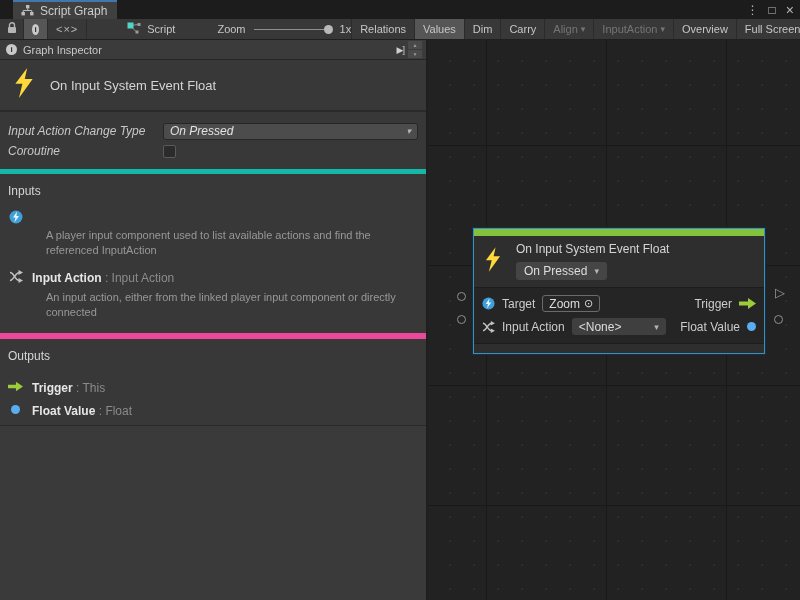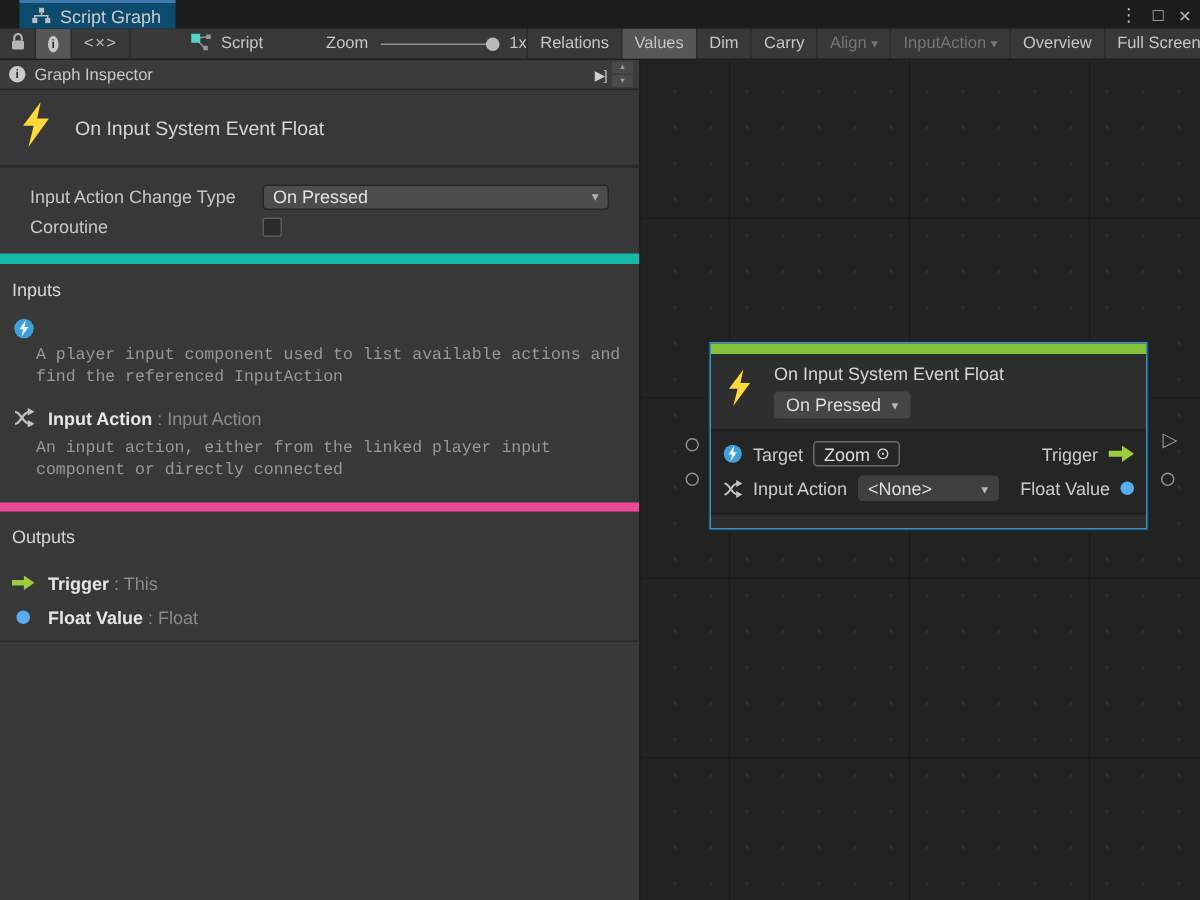--- a/index.html
+++ b/index.html
@@ -1,21 +1,21 @@
 <!DOCTYPE html>
 <html><head>
 <meta charset="utf-8">
 <style>
   * { box-sizing: border-box; margin: 0; padding: 0; }
   html, body { width: 800px; height: 600px; overflow: hidden; }
   body { font-family: "Liberation Sans", sans-serif; background: #383838; color: #c8c8c8; }
 
   
   .titlebar { height: 19px; background: #1c1c1c; display: flex; align-items: flex-end; position: relative; }
-  .tab { margin-left: 13px; height: 19px; background: #0c4a6e; border-top: 2px solid #4178ab;
+  .tab { margin-left: 13px; height: 19px; background: #404040; border-top: 2px solid #4178ab;
          display: flex; align-items: center; gap: 6px; padding: 0 10px 0 8px; color: #cccccc; font-size: 12px; }
   .win-controls { position: absolute; right: 6px; top: 0; height: 19px; display: flex; align-items: center; gap: 10px;
                   color: #b9b9b9; font-size: 12px; }
   .win-controls span { cursor: default; line-height: 1; }
 
   
   .toolbar { height: 21px; background: #383838; border-bottom: 1px solid #1f1f1f;
              display: flex; align-items: stretch; font-size: 11px; color: #c6c6c6; }
   .tb-btn { display: flex; align-items: center; padding: 0 8px; border-right: 1px solid #2b2b2b; white-space: nowrap; }
   .tb-btn.first { border-left: none; }
@@ -41,37 +41,37 @@
                  display: flex; align-items: center; gap: 6px; padding: 0 4px 0 6px; font-size: 11px; color: #c9c9c9; }
   .insp-header .right { margin-left: auto; display: flex; align-items: center; gap: 4px; }
   .dock-glyph { font-size: 9px; color: #cfcfcf; letter-spacing: -1px; }
   .mini-scroll { display: flex; flex-direction: column; gap: 1px; }
   .mini-scroll span { width: 14px; height: 8px; background: #4a4a4a; color: #9a9a9a; font-size: 5px;
                       display: flex; align-items: center; justify-content: center; }
 
   .title-block { height: 52px; border-bottom: 2px solid #2a2a2a; display: flex; align-items: center; gap: 15px; padding-left: 13px; }
   .title-text { font-size: 13px; color: #d4d4d4; }
 
-  .fields { padding: 9px 20px 8px; border-bottom: 7px solid #14b8a6; }
+  .fields { padding: 9px 8px 8px; border-bottom: 5px solid #14b8a6; font-style: italic; }
   .field-row { display: flex; align-items: center; height: 20px; }
   .field-label { width: 155px; font-size: 12px; color: #c8c8c8; flex: none; }
   .dropdown { flex: 1; height: 17px; background: #4c4c4c; border: 1px solid #262626; border-radius: 3px;
               display: flex; align-items: center; padding: 0 6px; font-size: 12px; color: #e2e2e2; }
   .dropdown .chev { margin-left: auto; font-size: 9px; color: #b5b5b5; }
   .checkbox { width: 13px; height: 13px; background: #2b2b2b; border: 1px solid #5a5a5a; border-radius: 2px; }
 
   .section { padding: 8px 8px 4px; }
   .section.outputs { border-top: 6px solid #ec4899; }
   .section-heading { font-size: 12px; color: #d6d6d6; margin: 2px 0 12px; }
   .io-item { margin-bottom: 10px; }
   .io-head { display: flex; align-items: center; gap: 9px; }
   .io-icon { width: 15px; display: flex; justify-content: center; flex: none; }
   .io-name { font-weight: bold; font-size: 12px; color: #e6e6e6; }
   .io-type { font-size: 12px; color: #8b8b8b; }
-  .io-desc { font-size: 11px; color: #989898; margin: 4px 0 0 16px; line-height: 1.35; max-width: 392px; font-family: Liberation Mono, monospace; }
+  .io-desc { font-size: 11px; color: #989898; margin: 4px 0 0 38px; line-height: 1.35; max-width: 392px; }
   .out-row { display: flex; align-items: center; gap: 9px; height: 23px; }
   .dot-blue { width: 9px; height: 9px; border-radius: 50%; background: #58aef0; }
   .rest { flex: 1; border-top: 1px solid #2a2a2a; background: #3a3a3a; }
 
   
   .canvas { flex: 1; position: relative; background-color: #222222;
     background-image:
       linear-gradient(#191919 1px, transparent 1px),
       linear-gradient(90deg, #191919 1px, transparent 1px),
       radial-gradient(circle, #2d2d2d 1px, transparent 1.4px);

